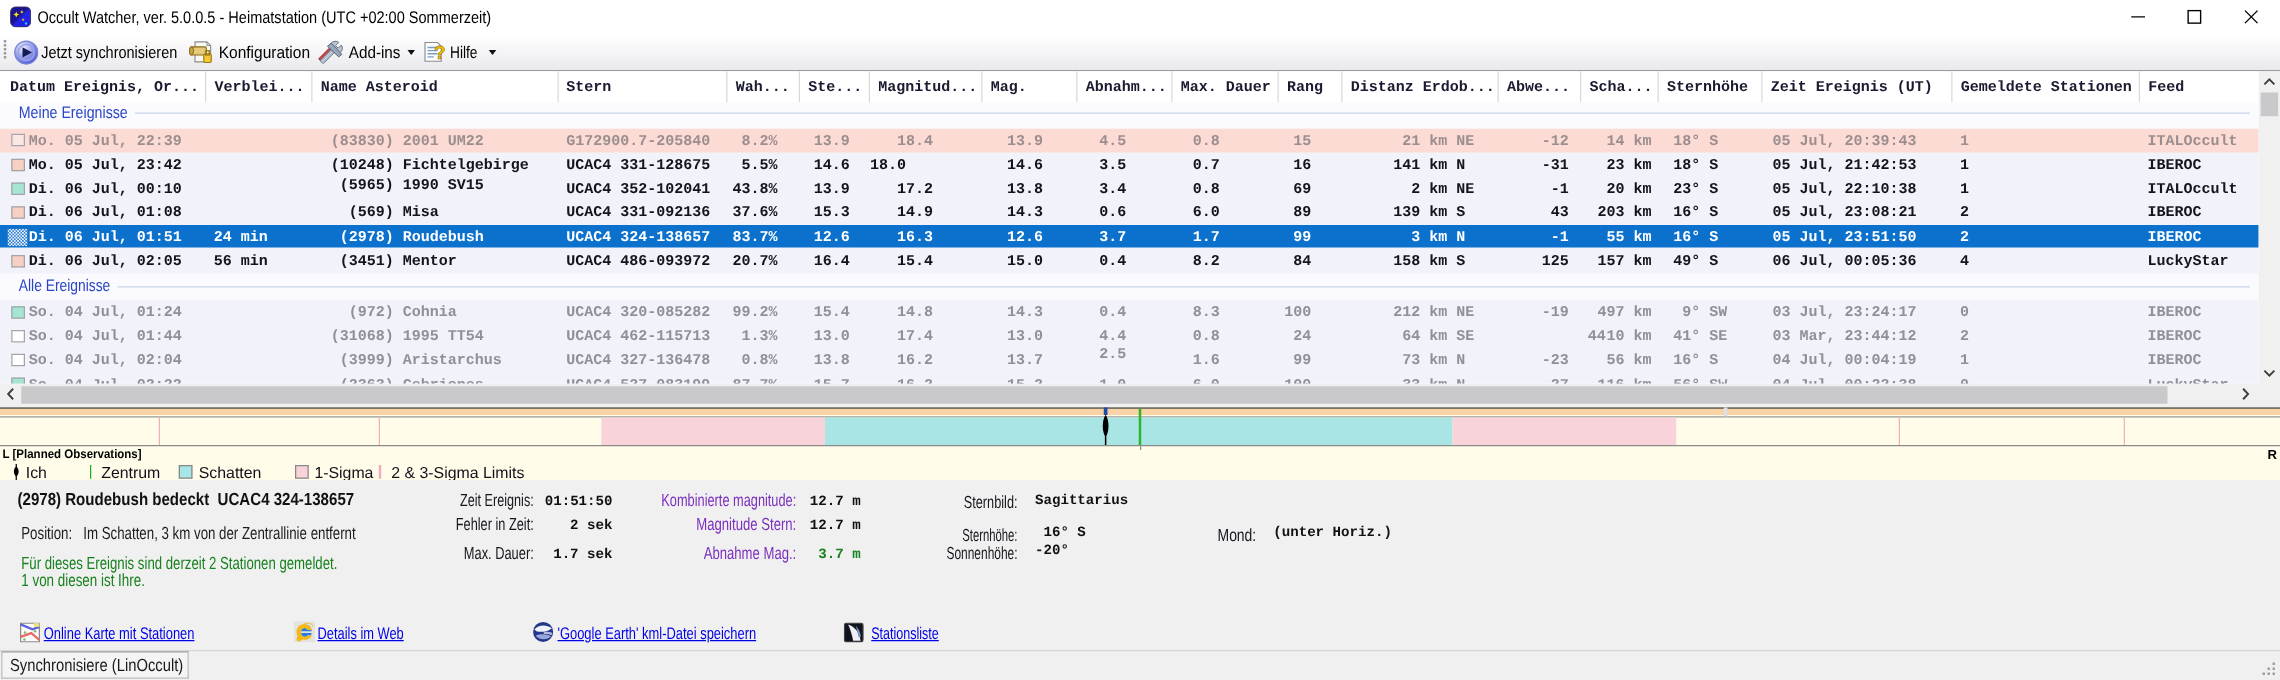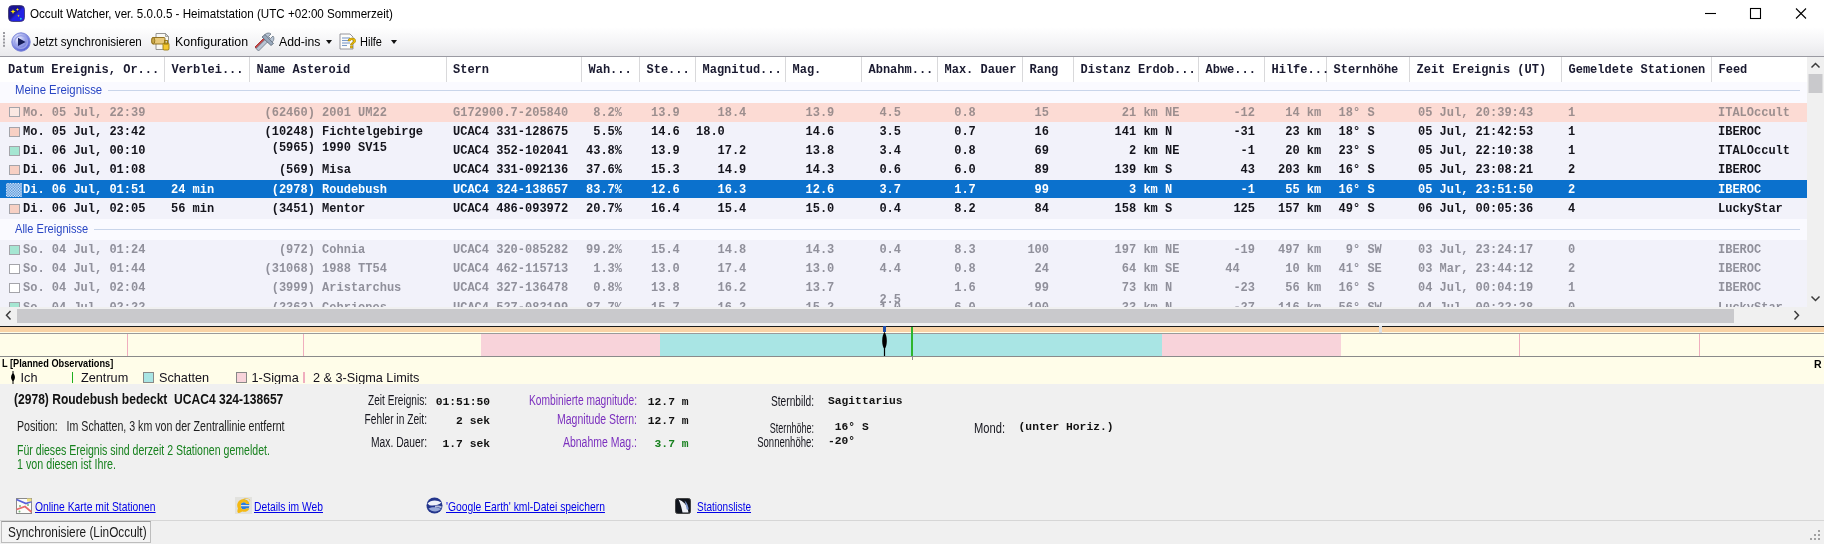--- a/index.html
+++ b/index.html
@@ -119,38 +119,38 @@
 <div class="m hd" style="left:453px;top:7px">Stern</div>
 <div class="m hd" style="left:588.5px;top:7px">Wah...</div>
 <div class="m hd" style="left:646.5px;top:7px">Ste...</div>
 <div class="m hd" style="left:702.5px;top:7px">Magnitud...</div>
 <div class="m hd" style="left:792.5px;top:7px">Mag.</div>
 <div class="m hd" style="left:868.5px;top:7px">Abnahm...</div>
 <div class="m hd" style="left:944.5px;top:7px">Max. Dauer</div>
 <div class="m hd" style="left:1029.5px;top:7px">Rang</div>
 <div class="m hd" style="left:1080.5px;top:7px">Distanz Erdob...</div>
 <div class="m hd" style="left:1205.5px;top:7px">Abwe...</div>
-<div class="m hd" style="left:1271.5px;top:7px">Hilfe...</div>
+<div class="m hd" style="left:1271.5px;top:7px">Scha...</div>
 <div class="m hd" style="left:1333.5px;top:7px">Sternhöhe</div>
 <div class="m hd" style="left:1416.5px;top:7px">Zeit Ereignis (UT)</div>
 <div class="m hd" style="left:1568.5px;top:7px">Gemeldete Stationen</div>
 <div class="m hd" style="left:1718.5px;top:7px">Feed</div>
 <div style="left:0;top:24.5px;width:1807px;height:21.5px;background:#fafaff"></div>
 <div class="u" style="left:14.5px;top:24.9px;color:#2946c4;transform:scaleX(0.842)">Meine Ereignisse</div>
 <div style="left:108px;top:32.6px;width:1692px;height:1px;background:#c9d5ea"></div>
 <div style="left:0;top:46px;width:1807px;height:116px;background:#f2f2fa"></div>
 <div style="left:0;top:46px;width:1807px;height:19.33px;background:#fcdbd4"></div>
 <div style="left:0;top:123.32px;width:1807px;height:17.2px;background:#0b71cd"></div>
 <div style="left:0;top:162px;width:1807px;height:21.3px;background:#fafaff"></div>
 <div class="u" style="left:14.5px;top:164px;color:#2946c4;transform:scaleX(0.820)">Alle Ereignisse</div>
 <div style="left:94px;top:171.8px;width:1706px;height:1px;background:#c9d5ea"></div>
 <div style="left:0;top:183.3px;width:1807px;height:67px;background:#f2f2fa"></div>
 <div class="cb" style="left:8.5px;top:50.20px;background:#fbe8e2;"></div>
 <div class="m g1" style="left:23px;top:49.50px">Mo. 05 Jul, 22:39</div>
-<div class="m g1" style="left:264.5px;top:49.50px">(62460) 2001 UM22</div>
+<div class="m g1" style="left:264.5px;top:49.50px">(83830) 2001 UM22</div>
 <div class="m g1" style="left:453px;top:49.50px">G172900.7-205840</div>
 <div class="m g1" style="left:586px;top:49.50px"> 8.2%</div>
 <div class="m g1" style="left:651px;top:49.50px">13.9</div>
 <div class="m g1" style="left:717.5px;top:49.50px">18.4</div>
 <div class="m g1" style="left:805.5px;top:49.50px">13.9</div>
 <div class="m g1" style="left:879.4px;top:49.50px">4.5</div>
 <div class="m g1" style="left:954.2px;top:49.50px">0.8</div>
 <div class="m g1" style="left:1027.4px;top:49.50px"> 15</div>
 <div class="m g1" style="left:1114.6px;top:49.50px"> 21 km NE</div>
 <div class="m g1" style="left:1233.4px;top:49.50px">-12</div>
@@ -264,54 +264,54 @@
 <div class="m g2" style="left:23px;top:186.80px">So. 04 Jul, 01:24</div>
 <div class="m g2" style="left:264.5px;top:186.80px">  (972) Cohnia</div>
 <div class="m g2" style="left:453px;top:186.80px">UCAC4 320-085282</div>
 <div class="m g2" style="left:586px;top:186.80px">99.2%</div>
 <div class="m g2" style="left:651px;top:186.80px">15.4</div>
 <div class="m g2" style="left:717.5px;top:186.80px">14.8</div>
 <div class="m g2" style="left:805.5px;top:186.80px">14.3</div>
 <div class="m g2" style="left:879.4px;top:186.80px">0.4</div>
 <div class="m g2" style="left:954.2px;top:186.80px">8.3</div>
 <div class="m g2" style="left:1027.4px;top:186.80px">100</div>
-<div class="m g2" style="left:1114.6px;top:186.80px">197 km NE</div>
+<div class="m g2" style="left:1114.6px;top:186.80px">212 km NE</div>
 <div class="m g2" style="left:1233.4px;top:186.80px">-19</div>
 <div class="m g2" style="left:1278px;top:186.80px">497 km</div>
 <div class="m g2" style="left:1338.6px;top:186.80px"> 9° SW</div>
 <div class="m g2" style="left:1418px;top:186.80px">03 Jul, 23:24:17</div>
 <div class="m g2" style="left:1568px;top:186.80px">0</div>
 <div class="m g2" style="left:1718px;top:186.80px">IBEROC</div>
 <div class="cb" style="left:8.5px;top:206.83px;background:#ffffff;"></div>
 <div class="m g2" style="left:23px;top:206.13px">So. 04 Jul, 01:44</div>
-<div class="m g2" style="left:264.5px;top:206.13px">(31068) 1988 TT54</div>
+<div class="m g2" style="left:264.5px;top:206.13px">(31068) 1995 TT54</div>
 <div class="m g2" style="left:453px;top:206.13px">UCAC4 462-115713</div>
 <div class="m g2" style="left:586px;top:206.13px"> 1.3%</div>
 <div class="m g2" style="left:651px;top:206.13px">13.0</div>
 <div class="m g2" style="left:717.5px;top:206.13px">17.4</div>
 <div class="m g2" style="left:805.5px;top:206.13px">13.0</div>
 <div class="m g2" style="left:879.4px;top:206.13px">4.4</div>
 <div class="m g2" style="left:954.2px;top:206.13px">0.8</div>
 <div class="m g2" style="left:1027.4px;top:206.13px"> 24</div>
 <div class="m g2" style="left:1114.6px;top:206.13px"> 64 km SE</div>
-<div class="m g2" style="left:1218px;top:206.13px"> 44</div>
+<div class="m g2" style="left:1263px;top:206.13px"> 44</div>
 <div class="m g2" style="left:1278px;top:206.13px"> 10 km</div>
 <div class="m g2" style="left:1338.6px;top:206.13px">41° SE</div>
 <div class="m g2" style="left:1418px;top:206.13px">03 Mar, 23:44:12</div>
 <div class="m g2" style="left:1568px;top:206.13px">2</div>
 <div class="m g2" style="left:1718px;top:206.13px">IBEROC</div>
 <div class="cb" style="left:8.5px;top:226.16px;background:#ffffff;"></div>
 <div class="m g2" style="left:23px;top:225.46px">So. 04 Jul, 02:04</div>
 <div class="m g2" style="left:264.5px;top:225.46px"> (3999) Aristarchus</div>
 <div class="m g2" style="left:453px;top:225.46px">UCAC4 327-136478</div>
 <div class="m g2" style="left:586px;top:225.46px"> 0.8%</div>
 <div class="m g2" style="left:651px;top:225.46px">13.8</div>
 <div class="m g2" style="left:717.5px;top:225.46px">16.2</div>
 <div class="m g2" style="left:805.5px;top:225.46px">13.7</div>
-<div class="m g2" style="left:879.4px;top:237px">2.5</div>
+<div class="m g2" style="left:879.4px;top:220px">2.5</div>
 <div class="m g2" style="left:954.2px;top:225.46px">1.6</div>
 <div class="m g2" style="left:1027.4px;top:225.46px"> 99</div>
 <div class="m g2" style="left:1114.6px;top:225.46px"> 73 km N</div>
 <div class="m g2" style="left:1233.4px;top:225.46px">-23</div>
 <div class="m g2" style="left:1278px;top:225.46px"> 56 km</div>
 <div class="m g2" style="left:1338.6px;top:225.46px">16° S</div>
 <div class="m g2" style="left:1418px;top:225.46px">04 Jul, 00:04:19</div>
 <div class="m g2" style="left:1568px;top:225.46px">1</div>
 <div class="m g2" style="left:1718px;top:225.46px">IBEROC</div>
 <div class="cb" style="left:8.5px;top:245.49px;background:#a5e6d2;"></div>

